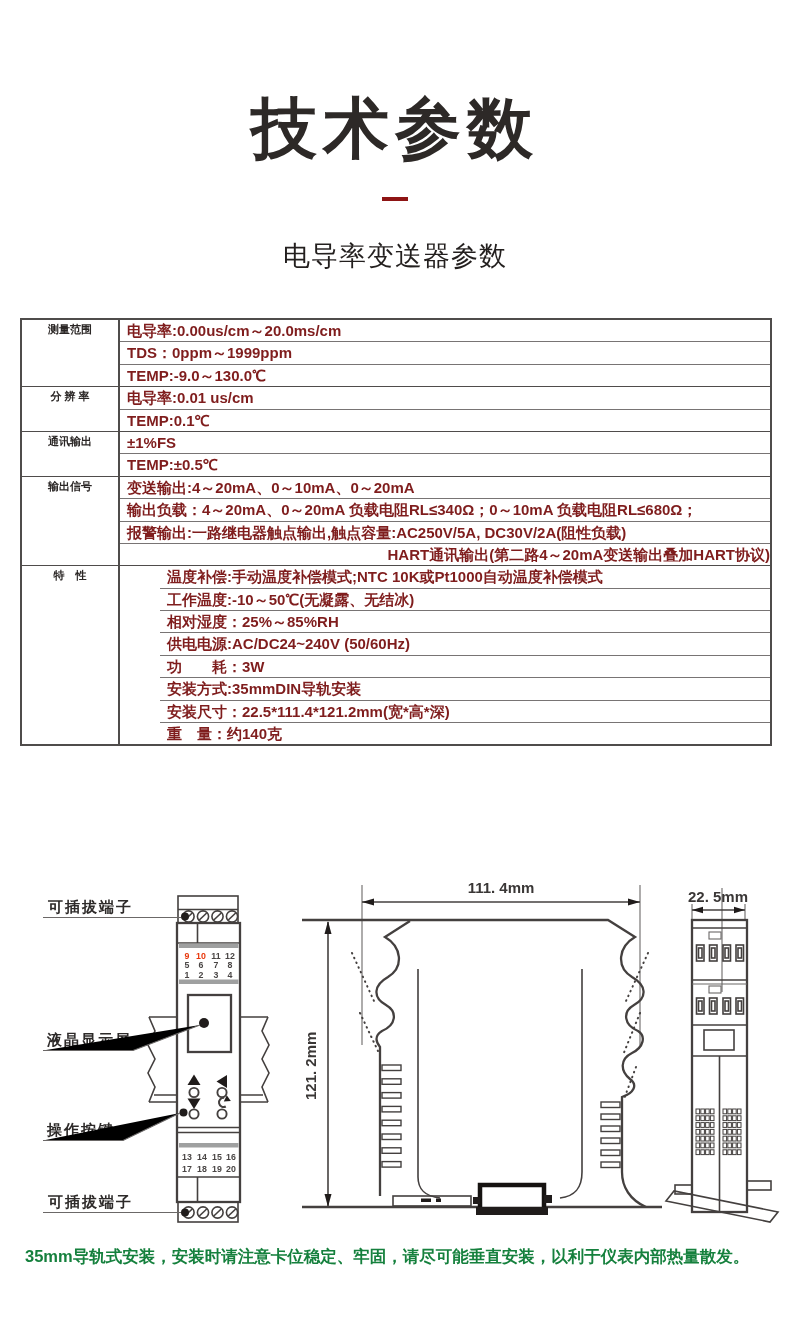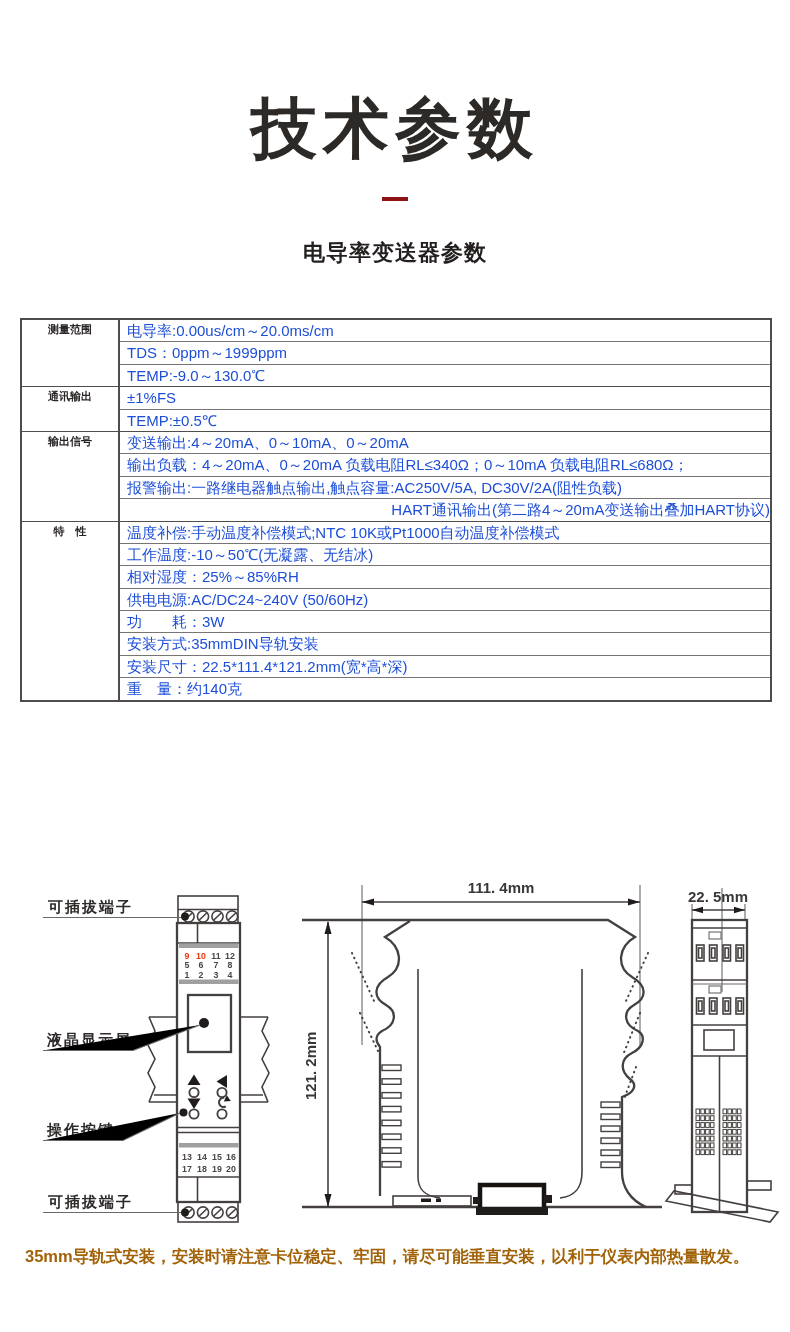--- a/index.html
+++ b/index.html
@@ -4,32 +4,32 @@
 <style>
   html,body{margin:0;padding:0;background:#ffffff;}
   #page{position:relative;width:790px;height:1332px;background:#fff;overflow:hidden;
         font-family:"Liberation Sans",sans-serif;color:#2f2c2b;}
 
   
   .page-title{position:absolute;top:84px;left:0;width:100%;text-align:center;
     font-size:66px;font-weight:900;letter-spacing:6px;color:#2d2927;}
   .red-divider{position:absolute;top:197px;left:50%;margin-left:-13px;width:26px;height:4px;background:#8e1414;}
   .subtitle{position:absolute;top:238px;left:0;width:100%;text-align:center;
-    font-size:22px;font-weight:700;letter-spacing:1px;color:#231f1e;}
+    font-size:27px;font-weight:400;letter-spacing:1px;color:#231f1e;}
 
   
   .spec-table{position:absolute;left:20px;top:318px;width:752px;box-sizing:border-box;
     border:2.5px solid #4f4c4b;background:#fff;}
   .group{display:flex;border-bottom:1.8px solid #4f4c4b;}
-  .group:last-child{border-bottom:none;}
+  .group:last-child{border-bottom:none;gap:40px;}
   .group-label{width:96px;flex:0 0 96px;border-right:2px solid #4f4c4b;
     text-align:center;font-weight:700;font-size:11px;padding-top:2px;color:#2a2625;}
   .group-rows{flex:1;display:flex;flex-direction:column;min-width:0;}
   .spec-row{height:21.4px;line-height:21.6px;border-bottom:1px solid #787474;
-    padding-left:7px;font-size:15px;font-weight:400;white-space:nowrap;overflow:hidden;color:#1d4ed8;}
+    padding-left:7px;font-size:15px;font-weight:700;white-space:nowrap;overflow:hidden;color:#7f1d1d;}
   .group-rows .spec-row:last-child{border-bottom:none;}
   .spec-row.center{text-align:right;padding-left:0;}
 
   
   svg{position:absolute;overflow:visible;}
   #front-svg{left:20px;top:855px;}
   #mid-svg{left:290px;top:855px;}
   #right-svg{left:660px;top:860px;}
   .ln{stroke:#44403f;fill:none;stroke-width:1.6px;}
   .thick{stroke-width:2.3px;}
@@ -39,38 +39,45 @@
   .dotted{stroke:#44403f;fill:none;stroke-width:2px;stroke-dasharray:0.6 4.6;stroke-linecap:round;}
   .anno{font-size:15px;font-weight:700;letter-spacing:2px;fill:#2d2a29;}
   .dim{font-size:15px;font-weight:600;fill:#3a3736;}
   .tnum{font-size:8.8px;font-weight:700;fill:#4a4645;}
   .tnum.red{fill:#e8380d;}
   .vent{fill:#fff;stroke:#44403f;stroke-width:1px;}
   .slat{fill:#fff;stroke:#44403f;stroke-width:1.4px;}
 
   
   .footer-note{position:absolute;left:25px;top:1246px;width:760px;
-    font-size:16.5px;font-weight:600;color:#a16207;white-space:nowrap;}
+    font-size:16.5px;font-weight:600;color:#15803d;white-space:nowrap;}
 </style>
 </head>
 <body>
 
 <div id="page">
 
   <div class="page-title">技术参数</div>
   <div class="red-divider"></div>
   <div class="subtitle">电导率变送器参数</div>
 
   <div class="spec-table">
       <div class="group">
         <div class="group-label">测量范围</div>
         <div class="group-rows">
           <div class="spec-row">电导率:0.00us/cm～20.0ms/cm</div>
           <div class="spec-row">TDS：0ppm～1999ppm</div>
           <div class="spec-row">TEMP:-9.0～130.0℃</div>
+        </div>
+      </div>
+      <div class="group">
+        <div class="group-label">分 辨 率</div>
+        <div class="group-rows">
+          <div class="spec-row">电导率:0.01 us/cm</div>
+          <div class="spec-row">TEMP:0.1℃</div>
         </div>
       </div>
       <div class="group">
         <div class="group-label">通讯输出</div>
         <div class="group-rows">
           <div class="spec-row">±1%FS</div>
           <div class="spec-row">TEMP:±0.5℃</div>
         </div>
       </div>
       <div class="group">

